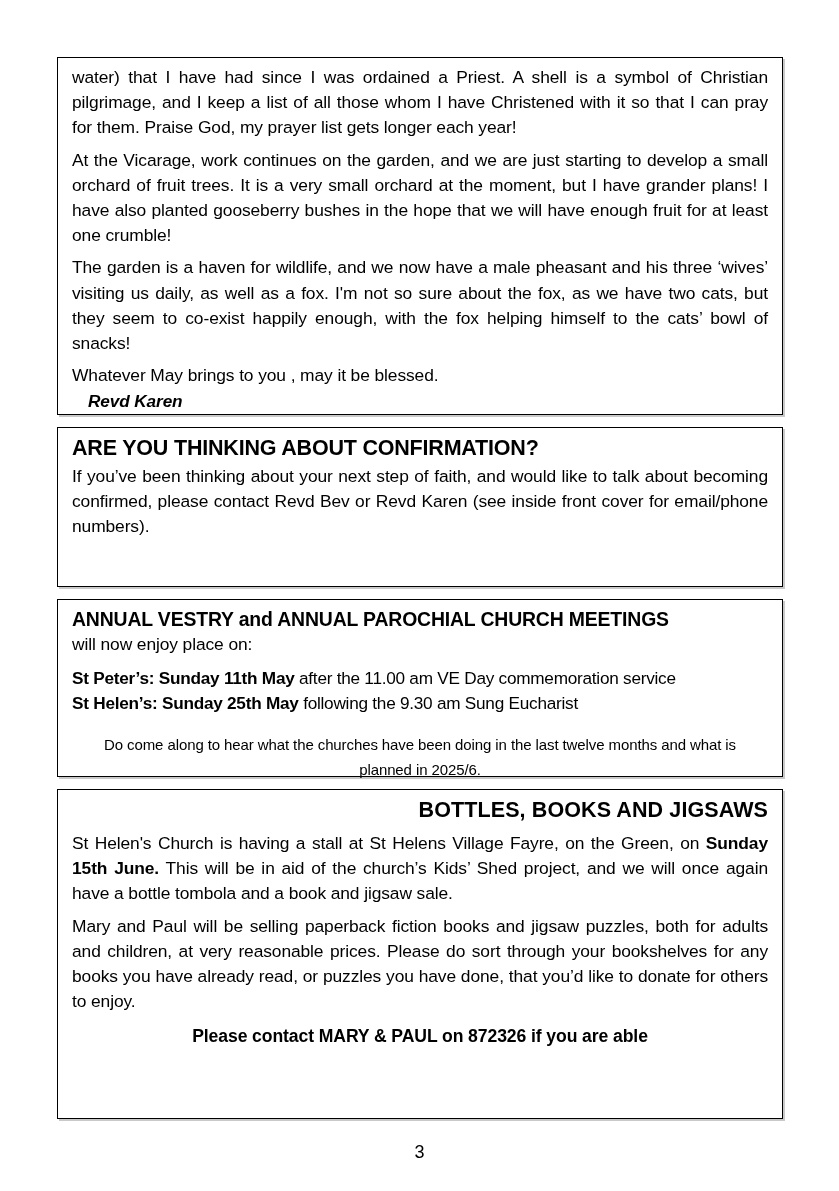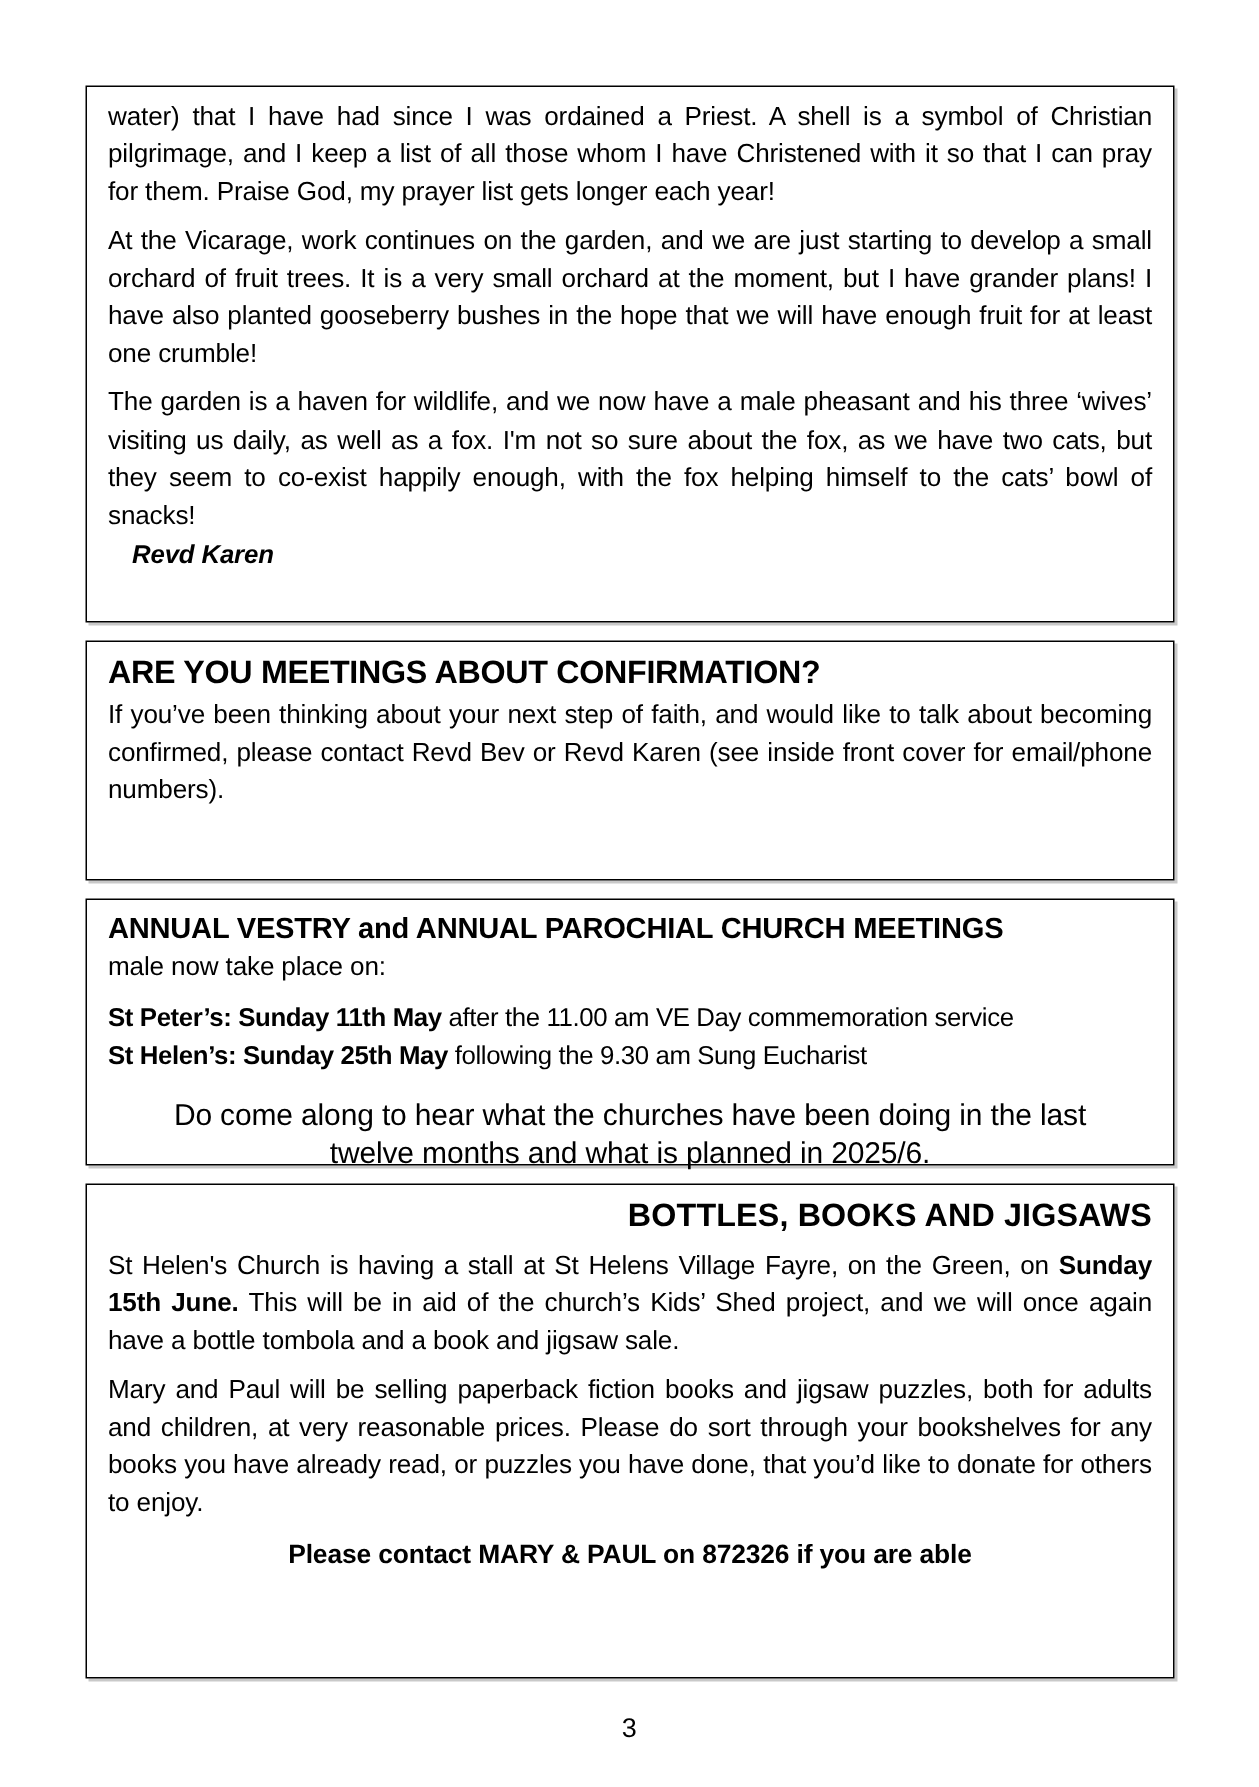--- a/index.html
+++ b/index.html
@@ -96,21 +96,21 @@
   .datum {
     font-size: 17.2px;
     line-height: 25.5px;
     margin: 0;
     text-align: left;
     letter-spacing: -0.25px;
   }
   .datum.last { margin-bottom: 4px; }
 
   .closing {
-    font-size: 20px;
+    font-size: 15px;
     line-height: 25.5px;
     margin: 15px;
     text-align: center;
     letter-spacing: -0.1px;
   }
 
   .contact {
     font-weight: bold;
     font-size: 17.6px;
     line-height: 24px;
@@ -132,35 +132,36 @@
 </head>
 <body>
 
 <div class="page">
 
   <div class="box" id="box-letter">
     <div class="inner">
       <p>water) that I have had since I was ordained a Priest. A shell is a symbol of Christian pilgrimage, and I keep a list of all those whom I have Christened with it so that I can pray for them. Praise God, my prayer list gets longer each year!</p>
       <p>At the Vicarage, work continues on the garden, and we are just starting to develop a small orchard of fruit trees. It is a very small orchard at the moment, but I have grander plans! I have also planted gooseberry bushes in the hope that we will have enough fruit for at least one crumble!</p>
       <p>The garden is a haven for wildlife, and we now have a male pheasant and his three ‘wives’ visiting us daily, as well as a fox. I'm not so sure about the fox, as we have two cats, but they seem to co-exist happily enough, with the fox helping himself to the cats’ bowl of snacks!</p>
+      <p class="nojust">Whatever May brings to you , may it be blessed.</p>
       <p class="sig">Revd Karen</p>
     </div>
   </div>
 
   <div class="box" id="box-confirm">
     <div class="inner">
-      <p class="heading-left">ARE YOU MEETINGS ABOUT CONFIRMATION?</p>
+      <p class="heading-left">ARE YOU THINKING ABOUT CONFIRMATION?</p>
       <p>If you’ve been thinking about your next step of faith, and would like to talk about becoming confirmed, please contact Revd Bev or Revd Karen (see inside front cover for email/phone numbers).</p>
     </div>
   </div>
 
   <div class="box" id="box-vestry">
     <div class="inner">
       <p class="heading-vestry">ANNUAL VESTRY and ANNUAL PAROCHIAL CHURCH MEETINGS</p>
-      <p class="subline">male now take place on:</p>
+      <p class="subline">will now enjoy place on:</p>
       <p class="datum"><span class="b">St Peter’s: Sunday 11th May</span><span> after the 11.00 am VE Day commemoration service</span></p>
       <p class="datum last"><span class="b">St Helen’s: Sunday 25th May</span><span> following the 9.30 am Sung Eucharist</span></p>
       <p class="closing">Do come along to hear what the churches have been doing in the last twelve months and what is planned in 2025/6.</p>
     </div>
   </div>
 
   <div class="box" id="box-bottles">
     <div class="inner">
       <p class="heading-center">BOTTLES, BOOKS AND JIGSAWS</p>
       <p><span>St Helen's Church is having a stall at St Helens Village Fayre, on the Green, on </span><span class="b">Sunday 15th June.</span><span> This will be in aid of the church’s Kids’ Shed project, and we will once again have a bottle tombola and a book and jigsaw sale.</span></p>

